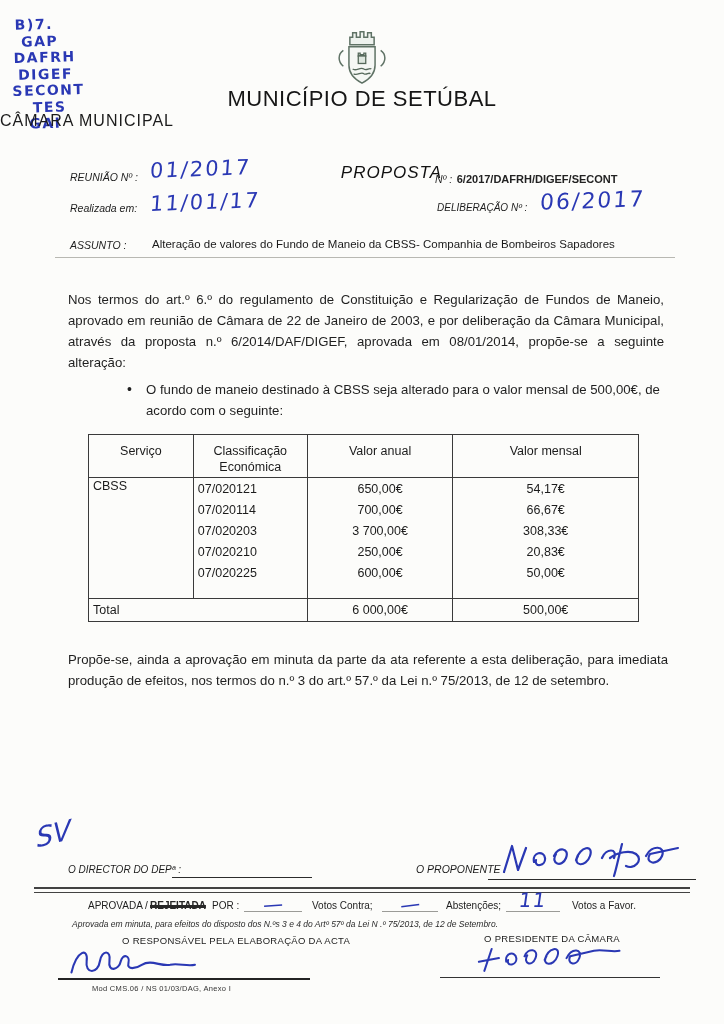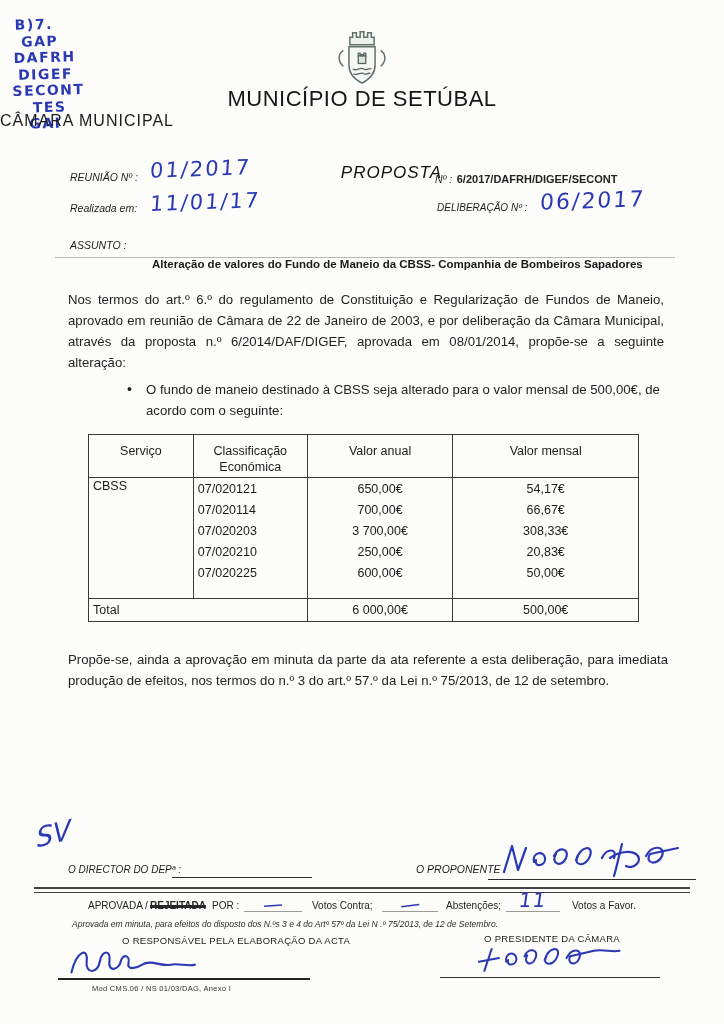--- a/index.html
+++ b/index.html
@@ -23,21 +23,21 @@
   .note div:nth-child(5){margin-left:0px}
   .note div:nth-child(6){margin-left:20px}
   .note div:nth-child(7){margin-left:16px}
 
   .muni { left:0; right:0; top:86px; text-align:center; font-size:22px; letter-spacing:0.5px; color:#161616; }
   .chamber { left:0; right:0; top:112px; text-align:left; font-size:16px; letter-spacing:1px; color:#1b1b1b; }
 
   .lab { font-style:italic; font-size:10.5px; color:#1c1c1c; }
   .proposta { left:272px; top:163px; width:170px; text-align:right; font-style:italic; font-size:17px; letter-spacing:1px; color:#111; }
   .numero-val { font-weight:bold; font-style:normal; font-size:11px; }
-  .assunto-val { font-weight:bold; font-size:11.5px; color:#1a1a1a;margin-top:20px; }
+  .assunto-val { font-weight:normal; font-size:11.5px; color:#1a1a1a; }
 
   .rule1 { left:55px; top:257px; width:620px; border-top:1px solid #b8b8b2; height:0; }
 
   .para { font-size:13.2px; line-height:21px; text-align:justify; color:#1f1f1f; }
   .bullet-text::before { content:"\2022"; position:absolute; left:-19px; font-size:14px; }
 
   table.fm { border-collapse:collapse; width:551px; font-size:12.5px; color:#1c1c1c; }
   table.fm th { border:1.5px solid #3a3a3a; font-weight:normal; text-align:center; vertical-align:top; padding:8px 4px 2px 4px; line-height:16px; height:30px; }
   table.fm td { border-left:1.5px solid #3a3a3a; border-right:1.5px solid #3a3a3a; padding:1px 4px; height:19px; }
   td.svc { vertical-align:top; padding-top:3px; padding-left:8px; }

